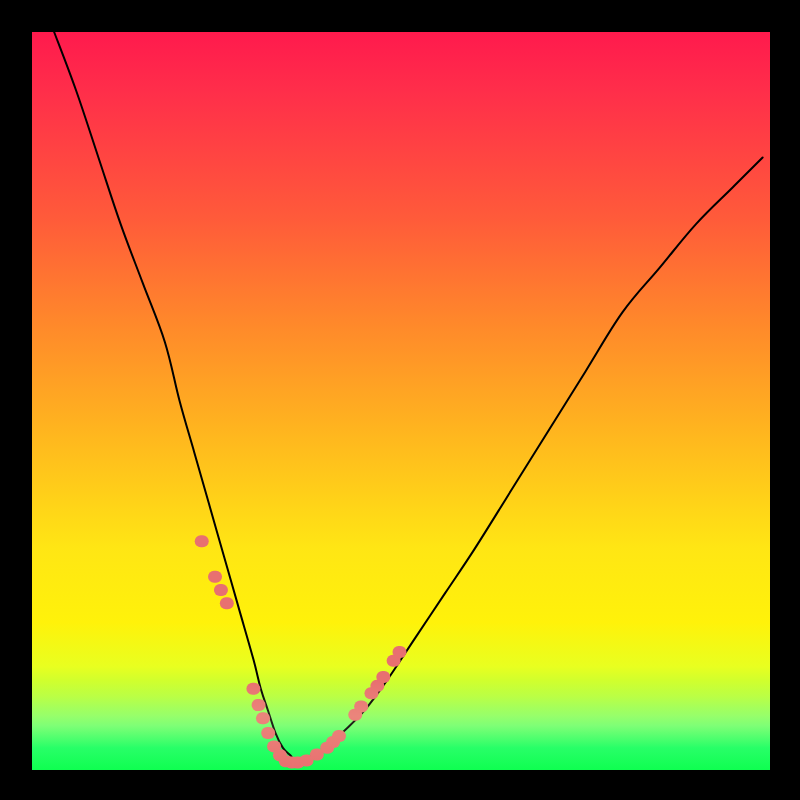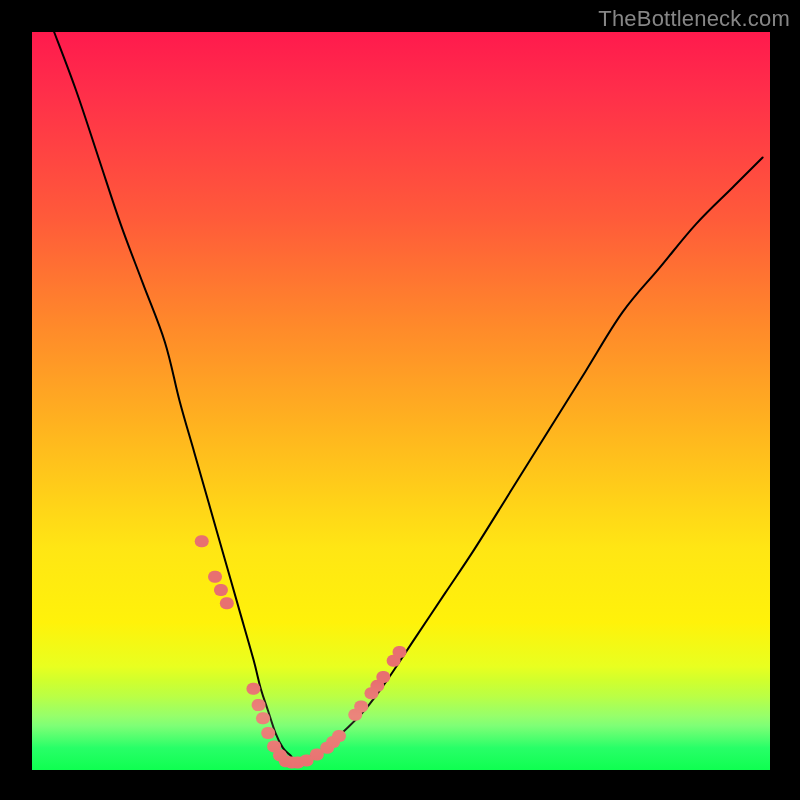--- a/index.html
+++ b/index.html
@@ -70,21 +70,20 @@
     top: 0;
     width: 738px;
     height: 738px;
     overflow: visible;
   }
 </style>
 </head>
 <body>
 
 <div class="frame">
-  <div class="watermark">TheBottleneck.com</div>
   <div class="plot-area">
     <svg class="curves" id="curves-svg" viewBox="0 0 738 738" preserveAspectRatio="none">
         <path d="M 22.14 0.00 C 26.13 10.63 36.31 36.46 44.28 59.04 C 52.25 81.62 58.45 101.55 66.42 125.46 C 74.39 149.37 80.59 169.30 88.56 191.88 C 96.53 214.46 102.73 229.67 110.70 250.92 C 118.67 272.17 126.20 288.71 132.84 309.96 C 139.48 331.21 142.29 349.07 147.60 369.00 C 152.91 388.93 157.05 402.06 162.36 420.66 C 167.67 439.26 171.81 453.72 177.12 472.32 C 182.43 490.92 186.57 505.38 191.88 523.98 C 197.19 542.58 201.33 557.04 206.64 575.64 C 211.95 594.24 217.41 612.69 221.40 627.30 C 225.39 641.91 226.12 647.52 228.78 656.82 C 231.44 666.12 233.50 670.99 236.16 678.96 C 238.82 686.93 240.88 694.46 243.54 701.10 C 246.20 707.74 248.26 711.87 250.92 715.86 C 253.58 719.85 255.64 720.58 258.30 723.24 C 260.96 725.90 261.69 730.62 265.68 730.62 C 269.67 730.62 275.13 725.90 280.44 723.24 C 285.75 720.58 289.89 719.85 295.20 715.86 C 300.51 711.87 303.32 707.74 309.96 701.10 C 316.60 694.46 324.13 688.26 332.10 678.96 C 340.07 669.66 344.94 662.72 354.24 649.44 C 363.54 636.16 373.13 621.10 383.76 605.16 C 394.39 589.22 402.65 576.82 413.28 560.88 C 423.91 544.94 430.84 535.20 442.80 516.60 C 454.76 498.00 466.42 478.81 479.70 457.56 C 492.98 436.31 503.32 419.77 516.60 398.52 C 529.88 377.27 540.22 360.73 553.50 339.48 C 566.78 318.23 577.12 299.04 590.40 280.44 C 603.68 261.84 614.02 252.10 627.30 236.16 C 640.58 220.22 650.92 206.49 664.20 191.88 C 677.48 177.27 689.14 166.94 701.10 154.98 C 713.06 143.02 725.31 130.77 730.62 125.46 " fill="none" stroke="#000000" stroke-width="2" stroke-linecap="round"></path>
         <rect x="162.74" y="503.22" width="14" height="12" rx="6" ry="6" fill="#e87070"></rect>
         <rect x="176.02" y="538.64" width="14" height="12" rx="6" ry="6" fill="#e87070"></rect>
         <rect x="181.93" y="551.93" width="14" height="12" rx="6" ry="6" fill="#e87070"></rect>
         <rect x="187.83" y="565.21" width="14" height="12" rx="6" ry="6" fill="#e87070"></rect>
         <rect x="214.40" y="650.82" width="14" height="12" rx="6" ry="6" fill="#e87070"></rect>
         <rect x="219.57" y="667.06" width="14" height="12" rx="6" ry="6" fill="#e87070"></rect>
         <rect x="223.99" y="680.34" width="14" height="12" rx="6" ry="6" fill="#e87070"></rect>

